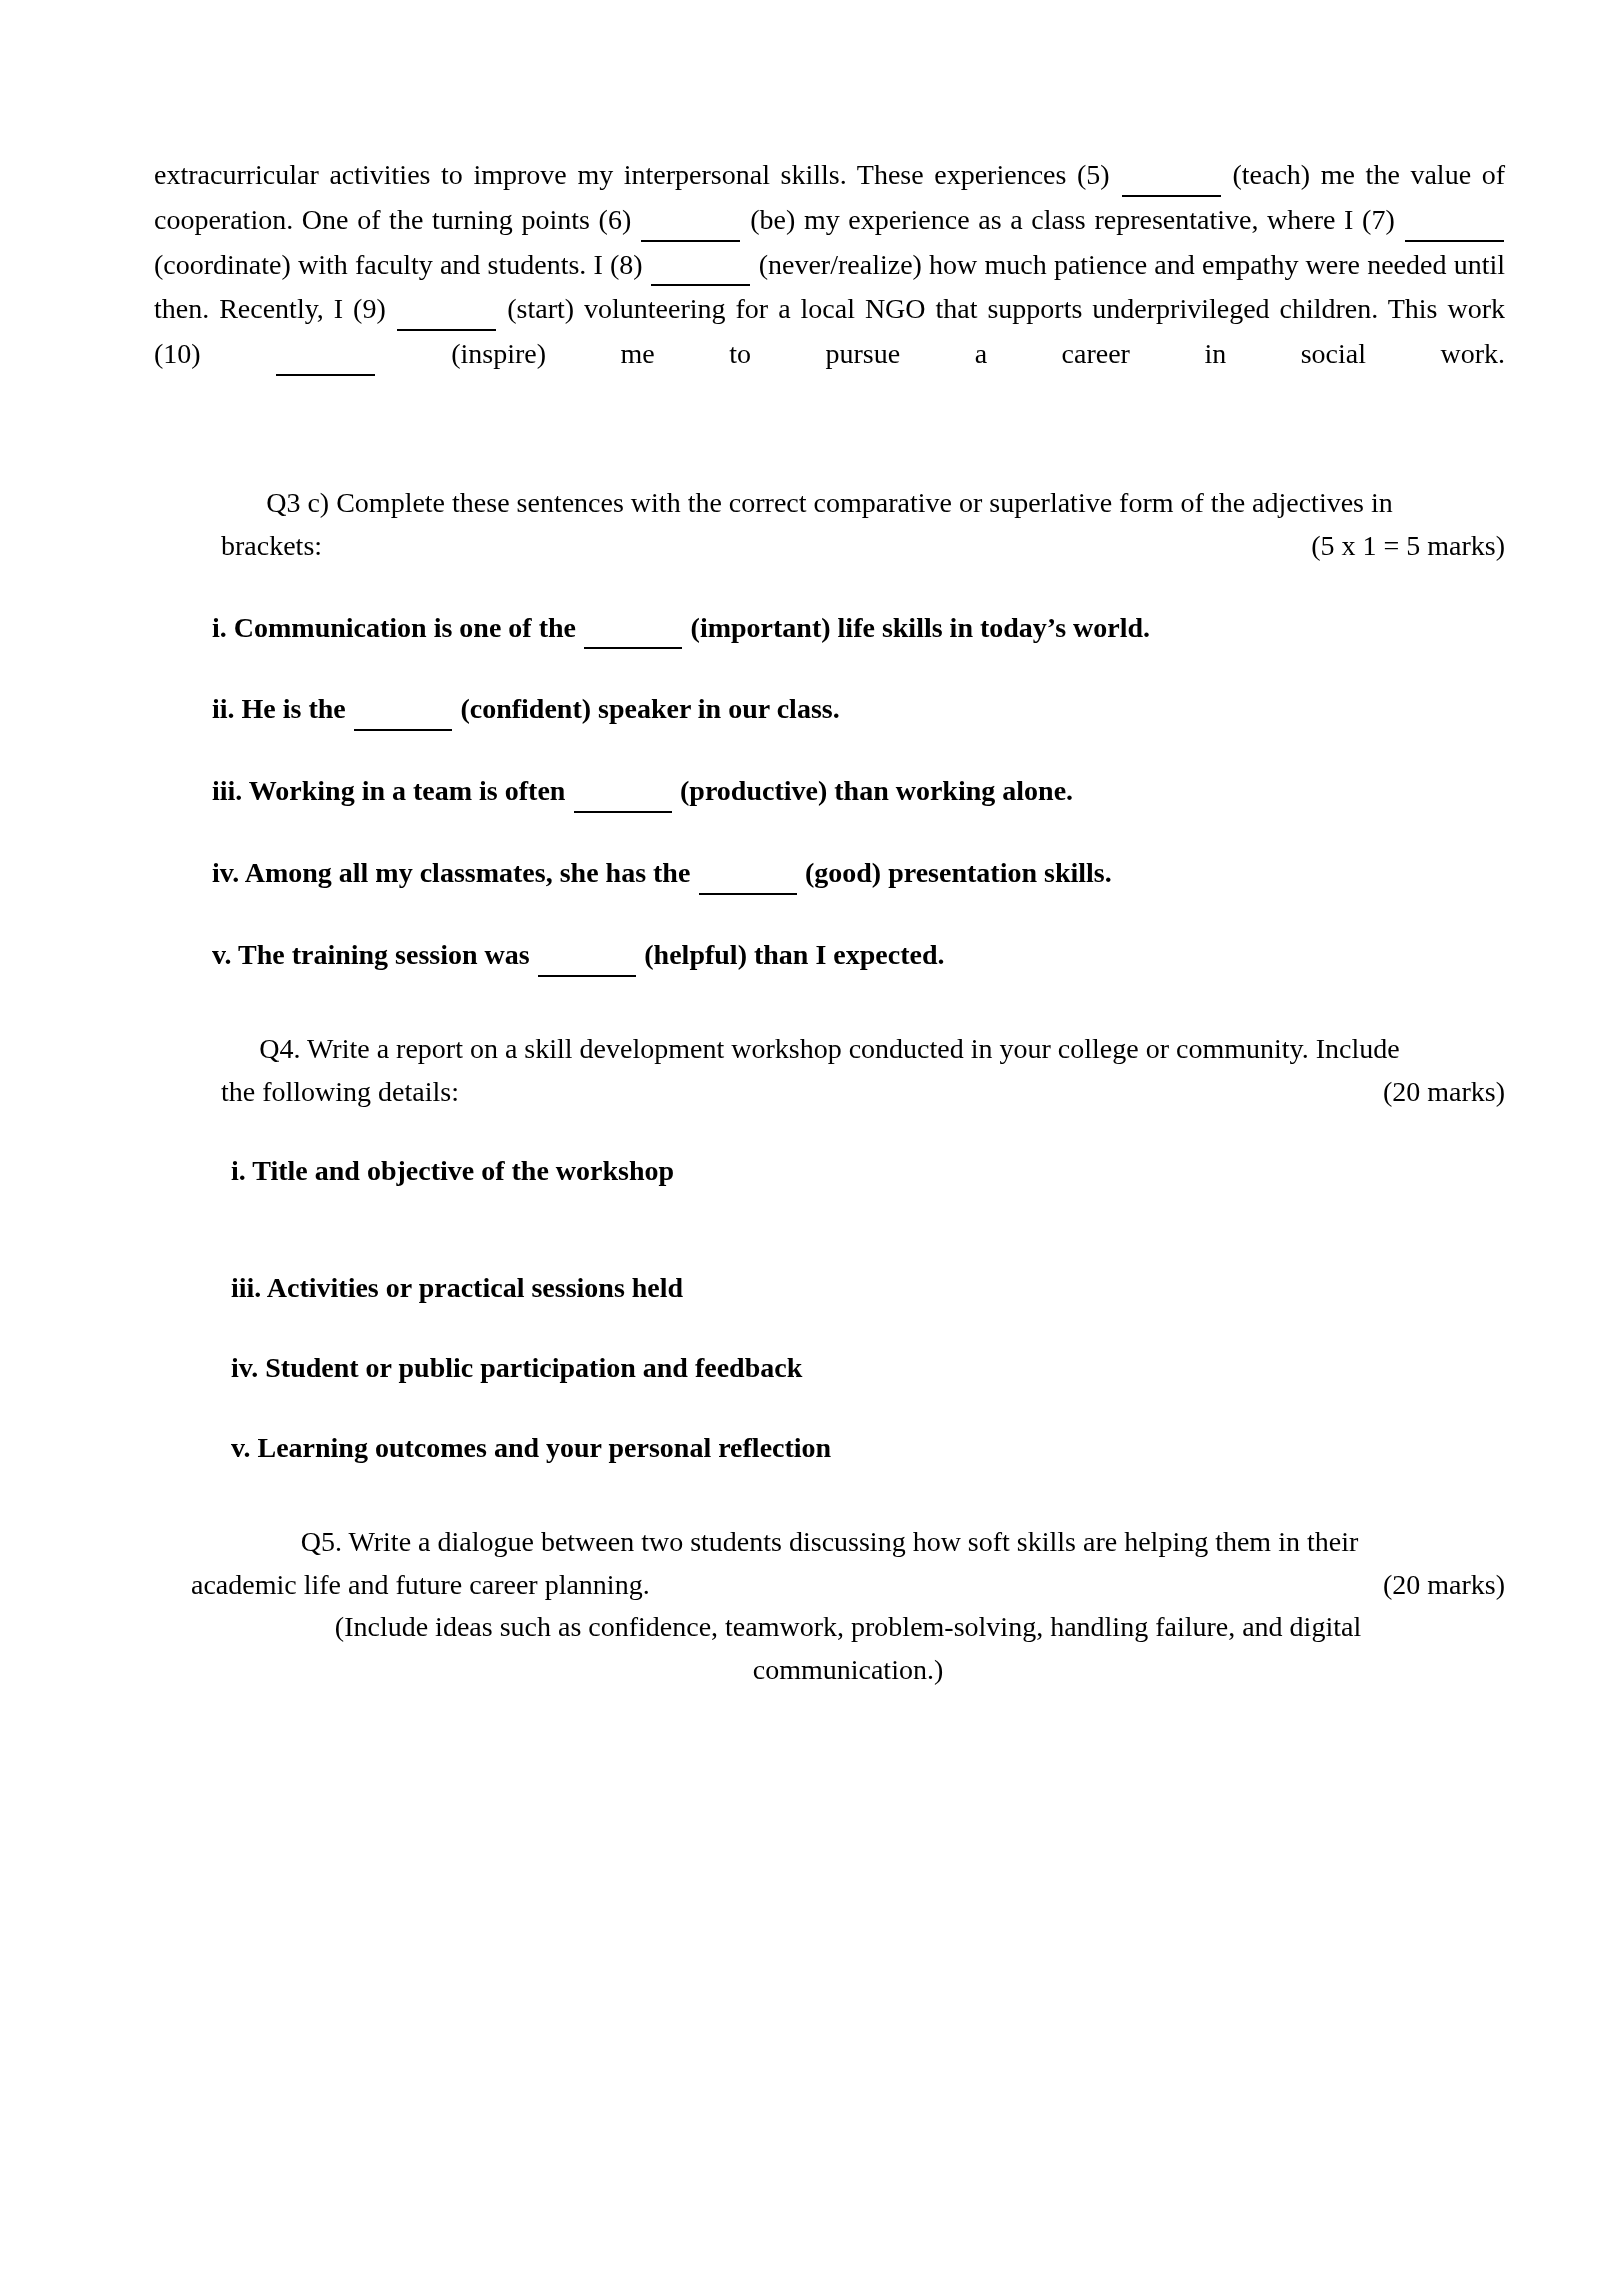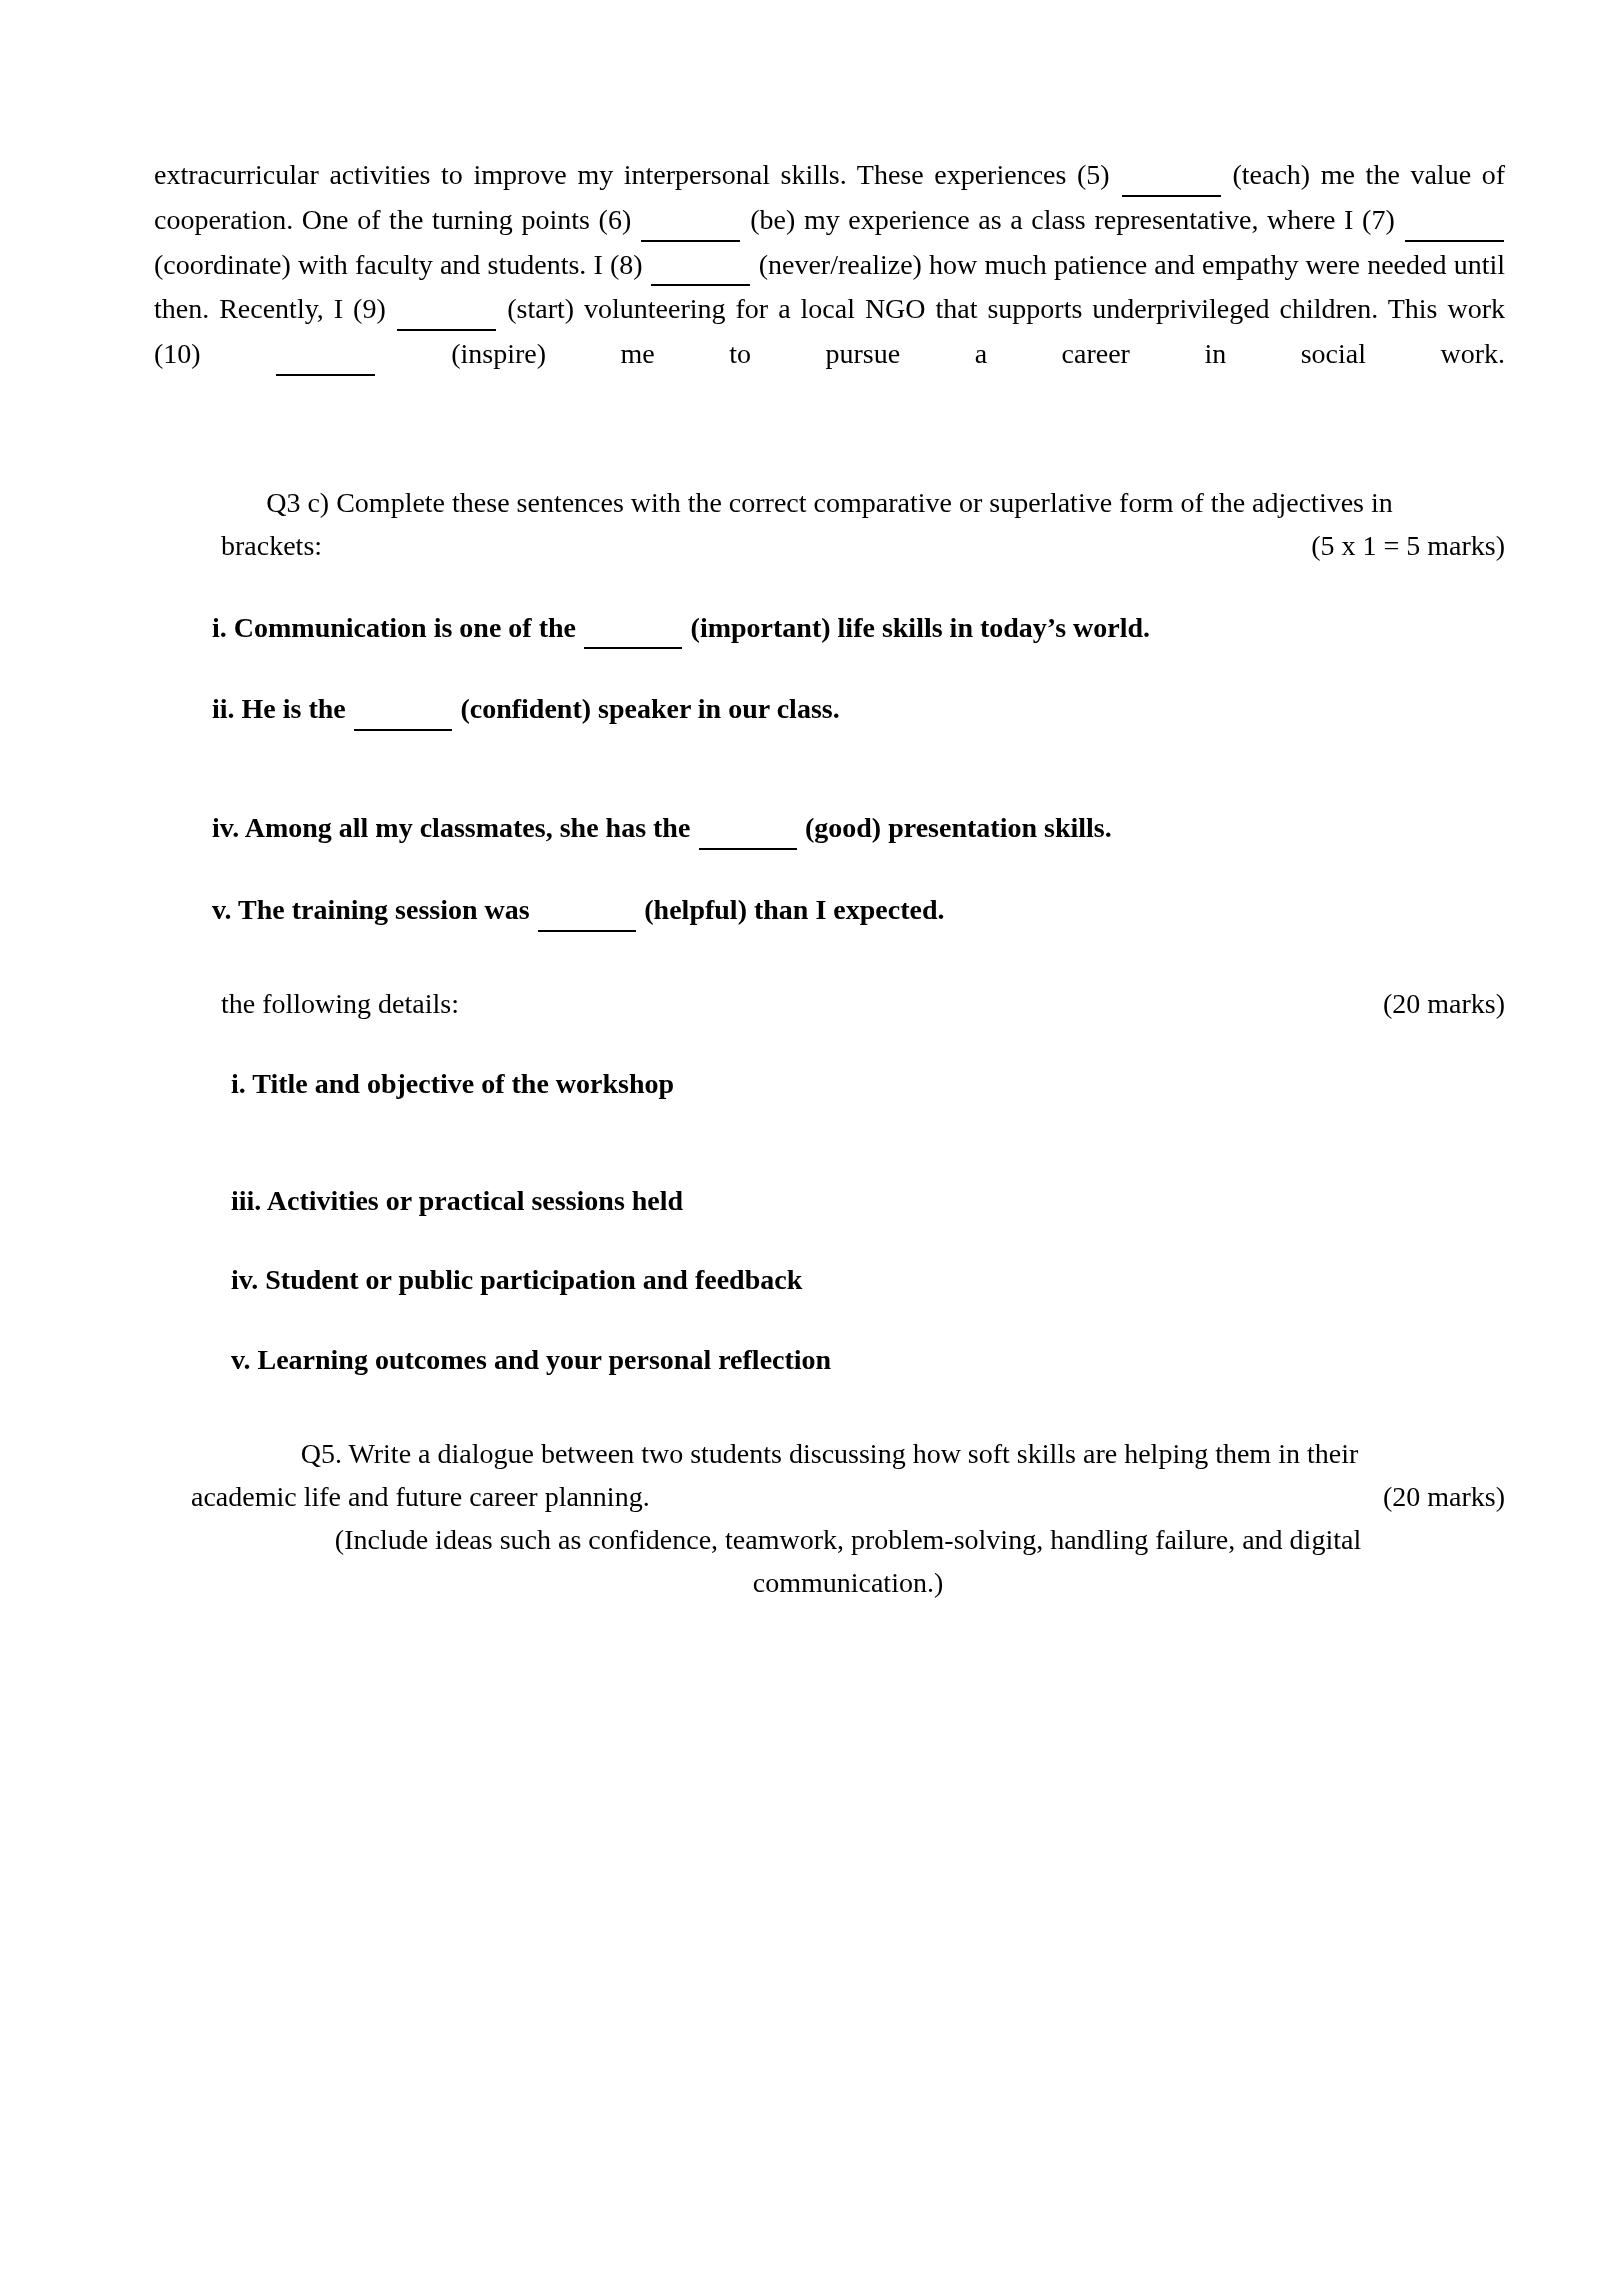--- a/index.html
+++ b/index.html
@@ -134,31 +134,33 @@
         </span>
       </div>
 
       <div class="spacer-md"></div>
 
       <ul class="sub-list indent-q3-items" id="q3-list">
           <li class="line-item"><span>i.</span><span> Communication is one of the </span><span class="blank blank-md">&nbsp;</span><span> (important) life skills in today’s world.</span></li>
           <li class="spacer-md"></li>
           <li class="line-item"><span>ii.</span><span> He is the </span><span class="blank blank-md">&nbsp;</span><span> (confident) speaker in our class.</span></li>
           <li class="spacer-md"></li>
+          <li class="line-item"><span>iii.</span><span> Working in a team is often </span><span class="blank blank-md">&nbsp;</span><span> (productive) than working alone.</span></li>
           <li class="spacer-md"></li>
           <li class="line-item"><span>iv.</span><span> Among all my classmates, she has the </span><span class="blank blank-md">&nbsp;</span><span> (good) presentation skills.</span></li>
           <li class="spacer-md"></li>
           <li class="line-item"><span>v.</span><span> The training session was </span><span class="blank blank-md">&nbsp;</span><span> (helpful) than I expected.</span></li>
         </ul>
     </div>
 
     <div class="spacer-lg"></div>
 
     <div class="question-block">
       <div class="q-head">
+        <span class="q-head-line1">Q4. Write a report on a skill development workshop conducted in your college or community. Include</span>
         <span class="q-head-line2">
           <span>the following details:</span>
           <span class="q-marks">(20 marks)</span>
         </span>
       </div>
 
       <div class="spacer-md"></div>
 
       <ul class="sub-list indent-q4-items" id="q4-list">
           <li class="line-item">i. Title and objective of the workshop</li>

